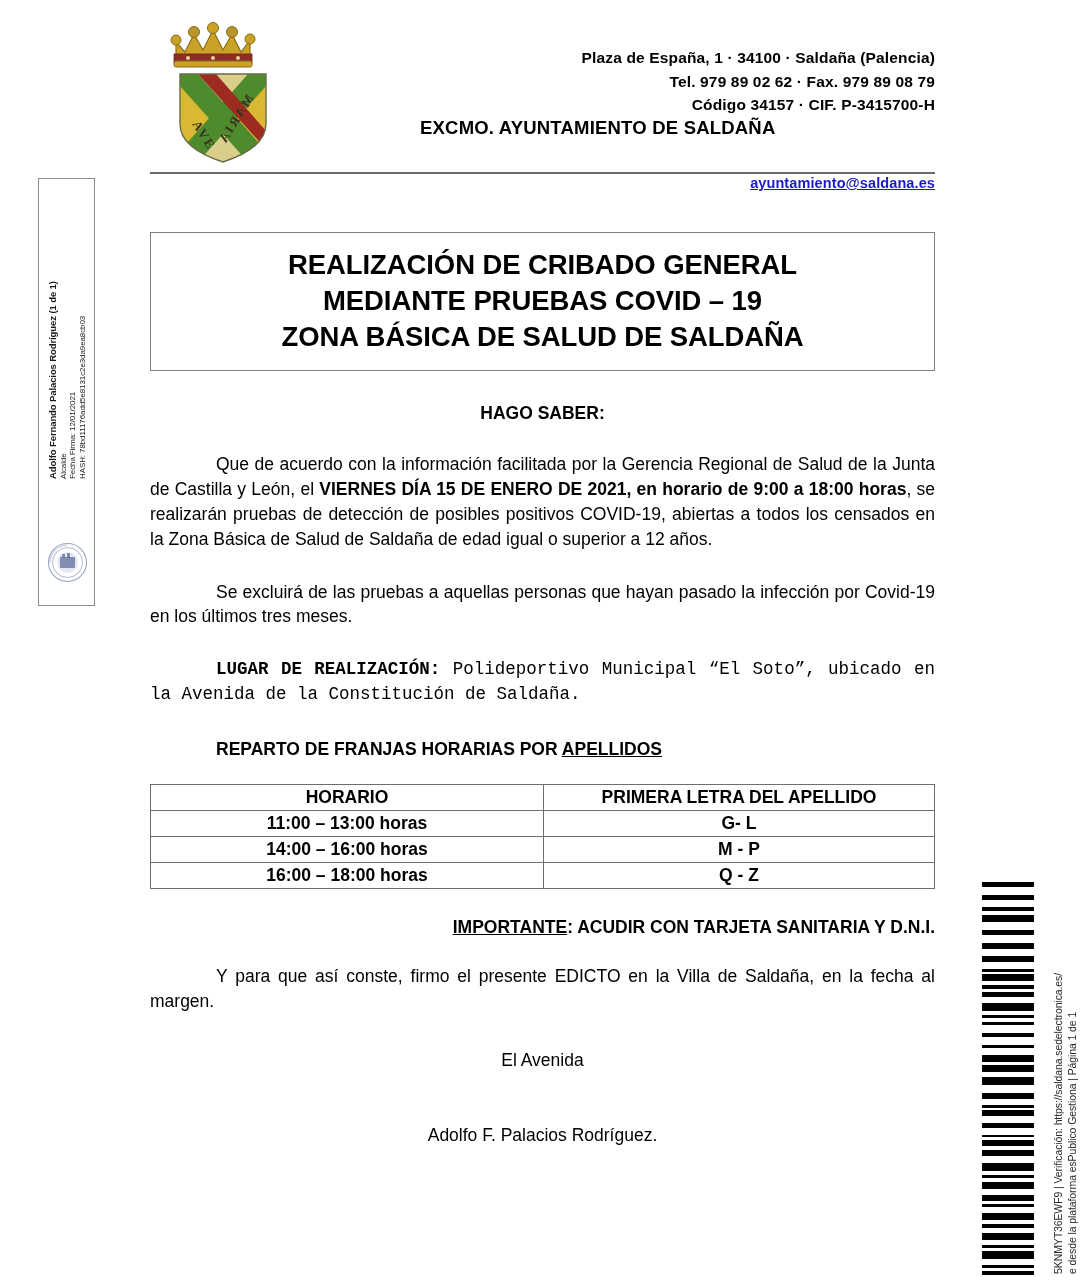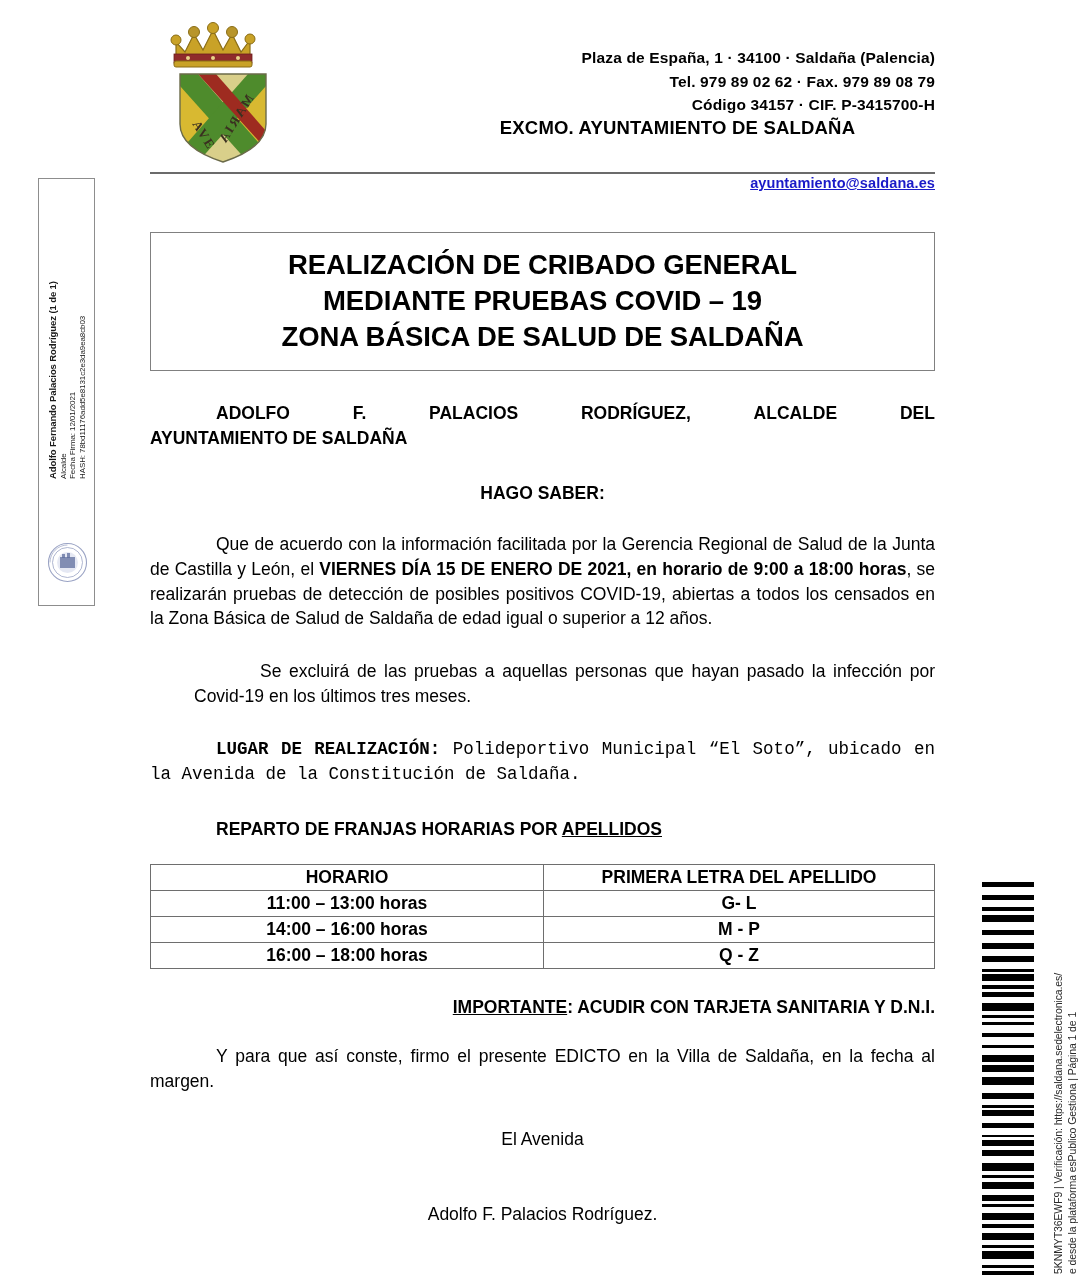--- a/index.html
+++ b/index.html
@@ -87,21 +87,21 @@
     font-size: 15.5px;
     font-weight: bold;
     line-height: 1.52;
     letter-spacing: 0.15px;
   }
   #header-org {
     position: absolute;
     left: 420px;
     top: 117px;
     width: 515px;
-    text-align: center;
+    text-align: left;
     font-size: 18.5px;
     font-weight: bold;
     letter-spacing: 0.2px;
   }
   #header-rule {
     position: absolute;
     left: 150px;
     top: 172px;
     width: 785px;
     height: 0;
@@ -162,21 +162,21 @@
     justify-content: space-between;
     padding-left: 66px;
   }
   #p-hago {
     margin-top: 32px;
     text-align: center;
     font-weight: bold;
     font-size: 17.5px;
   }
   #p-1 { margin-top: 28px; }
-  #p-2 { margin-top: 28px; margin-left: 44px; }
+  #p-2 { margin-top: 28px; }
   #p-3 { margin-top: 28px; font-family: Liberation Mono, monospace; }
   #p-reparto {
     margin-top: 32px;
     font-size: 17.5px;
     font-weight: bold;
     padding-left: 66px;
   }
 
   
   #schedule-table {
@@ -339,31 +339,20 @@
 </div>
 
 <div id="content">
 
   <div id="title-box">
     <div class="title-line">REALIZACIÓN DE CRIBADO GENERAL</div>
     <div class="title-line">MEDIANTE PRUEBAS COVID – 19</div>
     <div class="title-line">ZONA BÁSICA DE SALUD DE SALDAÑA</div>
   </div>
 
-  <div id="p-alcalde">
-    <div class="jline1">
-      <span>ADOLFO</span>
-      <span>F.</span>
-      <span>PALACIOS</span>
-      <span>RODRÍGUEZ,</span>
-      <span>ALCALDE</span>
-      <span>DEL</span>
-    </div>
-    <div>AYUNTAMIENTO DE SALDAÑA</div>
-  </div>
 
   <div id="p-hago">HAGO SABER:</div>
 
   <p class="para indent" id="p-1"><span>Que de acuerdo con la información facilitada por la Gerencia Regional de Salud de la Junta de Castilla y León, el </span><span class="b">VIERNES DÍA 15 DE ENERO DE 2021, en horario de 9:00 a 18:00 horas</span><span>, se realizarán pruebas de detección de posibles positivos COVID-19, abiertas a todos los censados en la Zona Básica de Salud de Saldaña de edad igual o superior a 12 años.</span></p>
 
   <p class="para indent" id="p-2">Se excluirá de las pruebas a aquellas personas que hayan pasado la infección por Covid-19 en los últimos tres meses.</p>
 
   <p class="para indent" id="p-3"><span class="b">LUGAR DE REALIZACIÓN:</span><span> Polideportivo Municipal “El Soto”, ubicado en la Avenida de la Constitución de Saldaña.</span></p>
 
   <div id="p-reparto"><span>REPARTO DE FRANJAS HORARIAS POR </span><span class="u">APELLIDOS</span></div>

